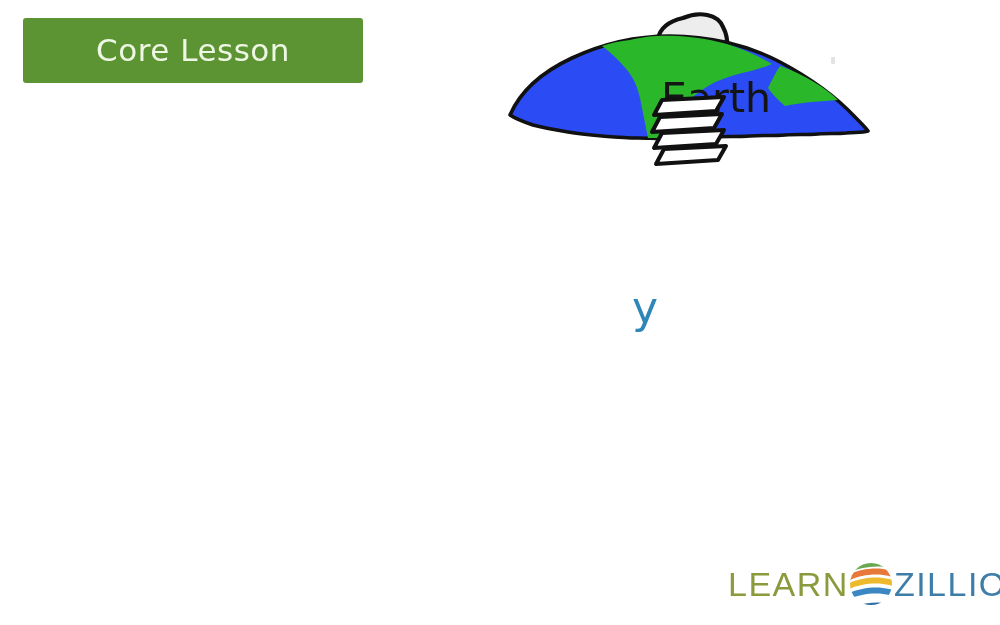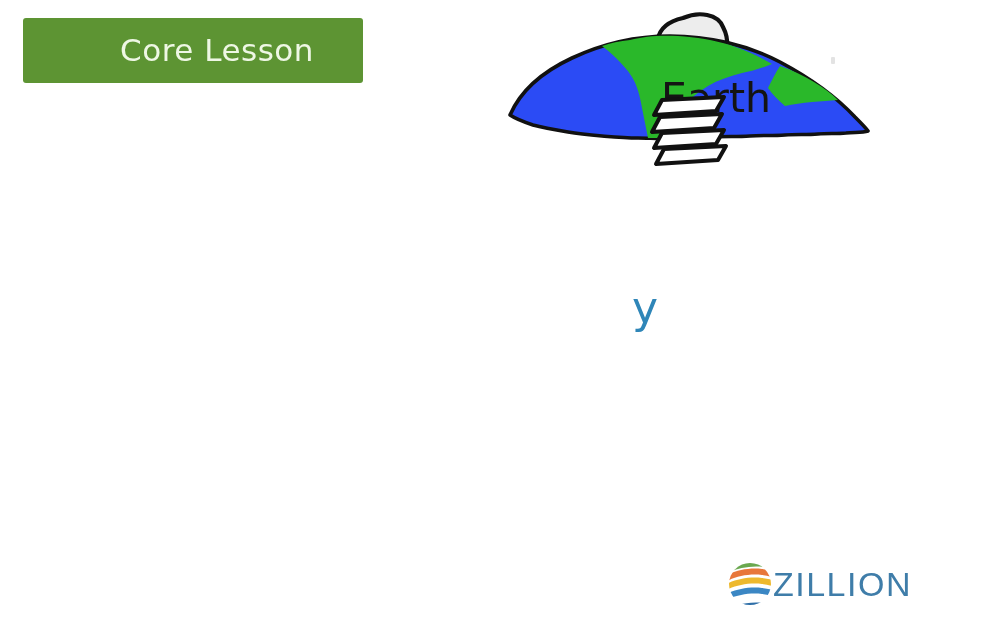--- a/index.html
+++ b/index.html
@@ -17,28 +17,27 @@
     height: 625px;
     background: #ffffff;
     overflow: hidden;
   }
 
   
   #lesson-banner {
     position: absolute;
     left: 23px;
     top: 18px;
-    width: 292px;
+    width: 340px;
     height: 65px;
     background: #5d9433;
     border-radius: 3px;
     display: flex;
     align-items: center;
     justify-content: center;
-    padding-left: 48px;
   }
   #lesson-banner-label {
     font-family: "DejaVu Sans", sans-serif;
     font-size: 31px;
     letter-spacing: 0.5px;
     color: #eef7e4;
     line-height: 1;
     white-space: nowrap;
   }
 
@@ -166,20 +165,21 @@
       </g>
 
     </svg>
   </div>
 
   <div id="annotation-y">y</div>
 
   <div id="artifact-mark"></div>
 
   <div id="brand-logo">
+    <span id="brand-learn" class="brand-word">LEARN</span>
     <span id="brand-globe">
       <svg viewBox="0 0 52 52" xmlns="http://www.w3.org/2000/svg">
         <defs>
           <clipPath id="globeClip">
             <circle cx="26" cy="26" r="21"></circle>
           </clipPath>
         </defs>
         <g clip-path="url(#globeClip)">
           <rect x="0" y="0" width="52" height="52" fill="#ffffff"></rect>
           <path d="M-6,16 C6,6 24,1 42,4 C50,5 56,8 58,10 L58,2 L-6,2 Z" fill="#4c8a3c"></path>

